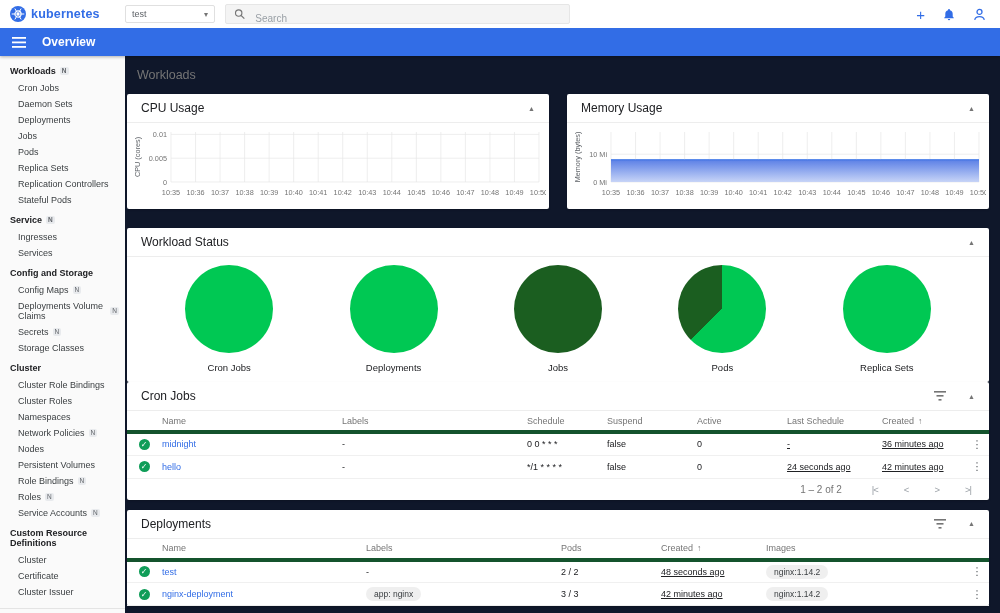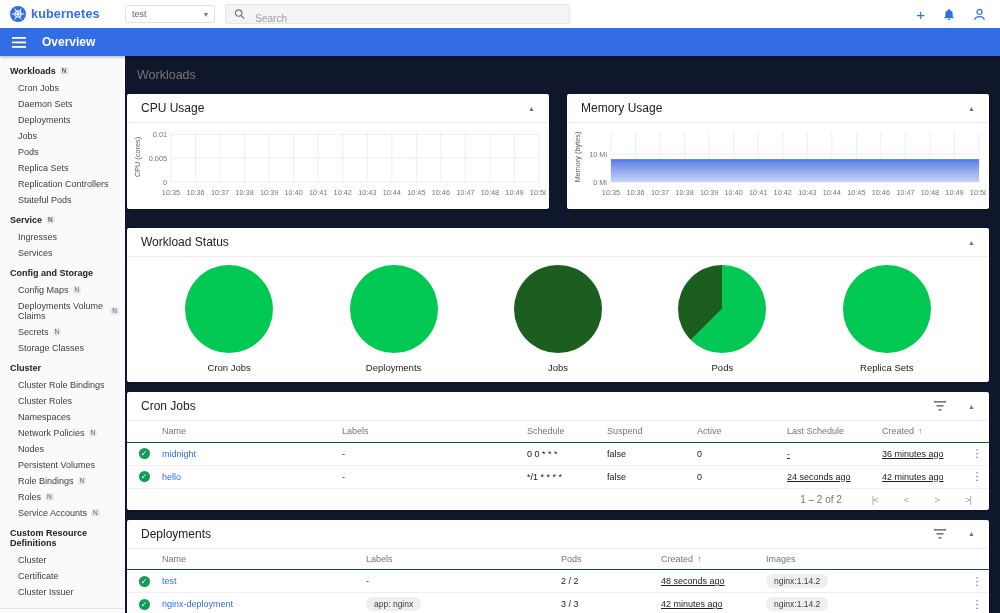--- a/index.html
+++ b/index.html
@@ -46,29 +46,29 @@
   .card-title { font-size:12px; color:#202124; flex:1; }
   .hdr-icons { display:flex; align-items:center; gap:22px; }
   .collapse { font-size:7px; color:#757575; cursor:pointer; }
   .filter-btn { cursor:pointer; display:block; }
 
   .charts-row { display:flex; gap:18px; margin-bottom:19px; }
   .chart-card { flex:1; height:115px; }
   .chart-box { height:84px; padding:1px 3px; }
   .chart-box svg { display:block; }
 
-  .status-card { height:154px; margin-bottom:10px; }
+  .status-card { height:154px; }
   .pies { display:flex; justify-content:space-around; align-items:flex-start; padding:8px 20px 0 20px; }
   .pie-wrap { display:flex; flex-direction:column; align-items:center; gap:9px; }
   .pie { width:88px; height:88px; border-radius:50%; }
   .pie-label { font-size:9.5px; color:#202124; }
 
   .table-card { margin-bottom:10px; }
   table.dt { width:100%; border-collapse:collapse; table-layout:fixed; }
-  table.dt th { font-size:9px; color:#757575; font-weight:normal; text-align:left; height:21px; border-bottom:1px solid #14532d; }
+  table.dt th { font-size:9px; color:#757575; font-weight:normal; text-align:left; height:21px; border-bottom:4px solid #14532d; }
   table.dt td { font-size:9px; color:#202124; height:23px; border-bottom:1px solid #f0f0f0; }
   .icon-cell { text-align:center !important; }
   .check { display:inline-block; width:11px; height:11px; border-radius:50%; background:#0f9d58; color:#fff;
            font-size:8px; line-height:11px; text-align:center; vertical-align:middle; }
   .link { color:#326de6; cursor:pointer; }
   .chip { background:#efefef; border-radius:8px; padding:2px 8px; font-size:8.5px; color:#3c4043; white-space:nowrap; }
   .u { text-decoration:underline; cursor:pointer; }
   .kebab { color:#5f6368; font-size:11px; cursor:pointer; }
   .sort-arrow { color:#757575; font-size:8.5px; margin-left:4px; }
 

